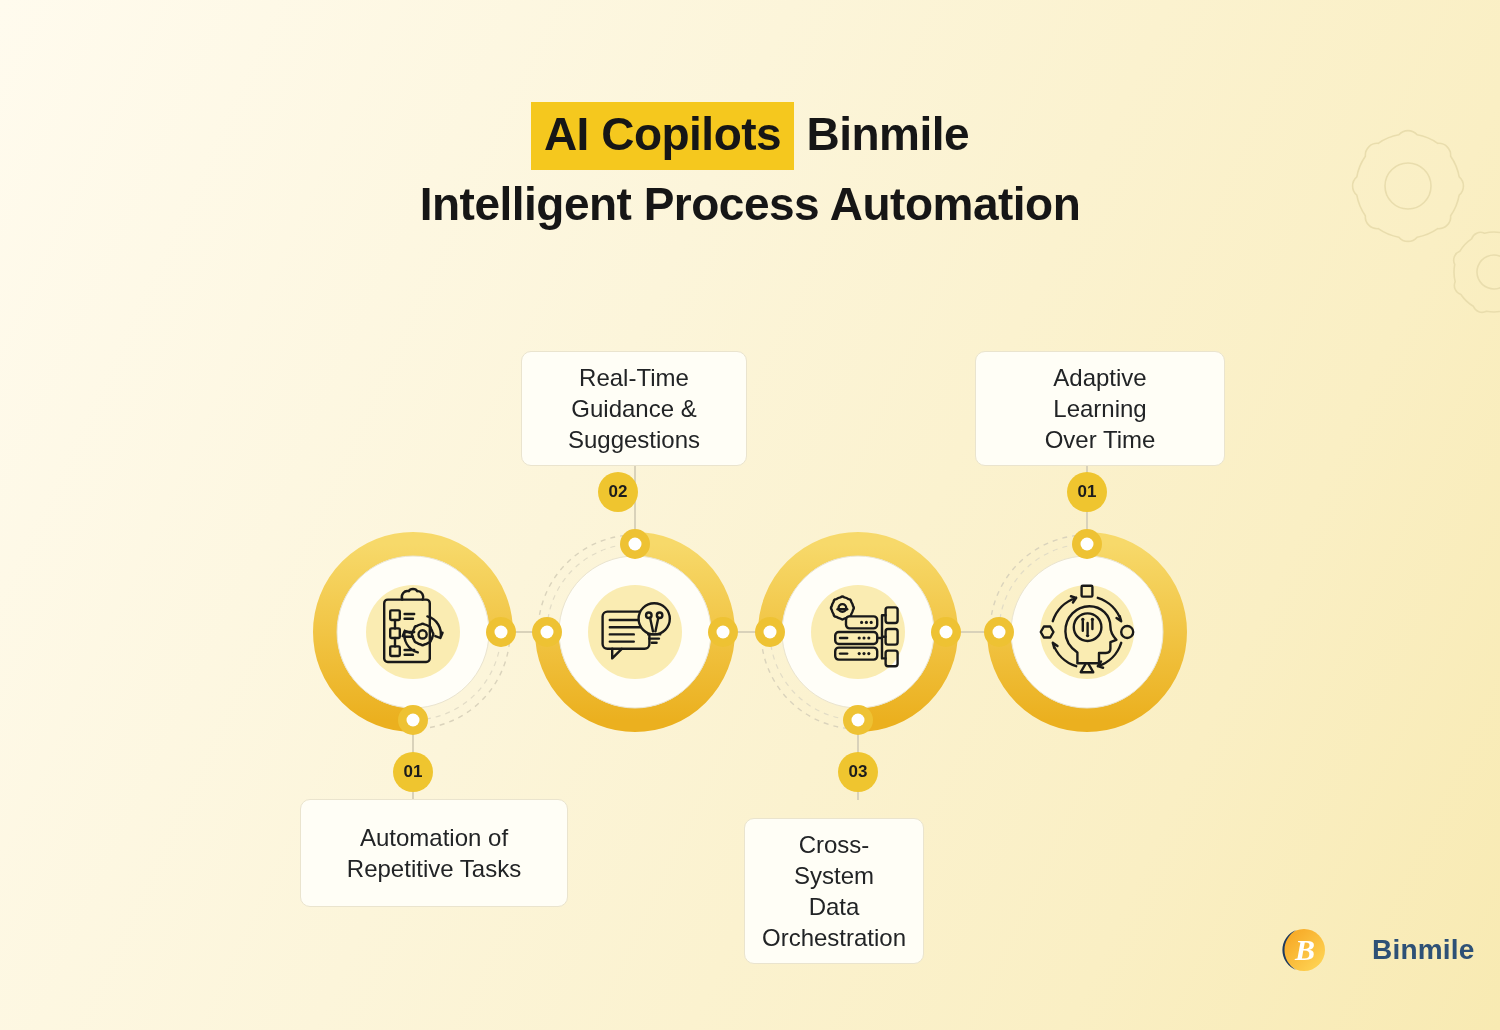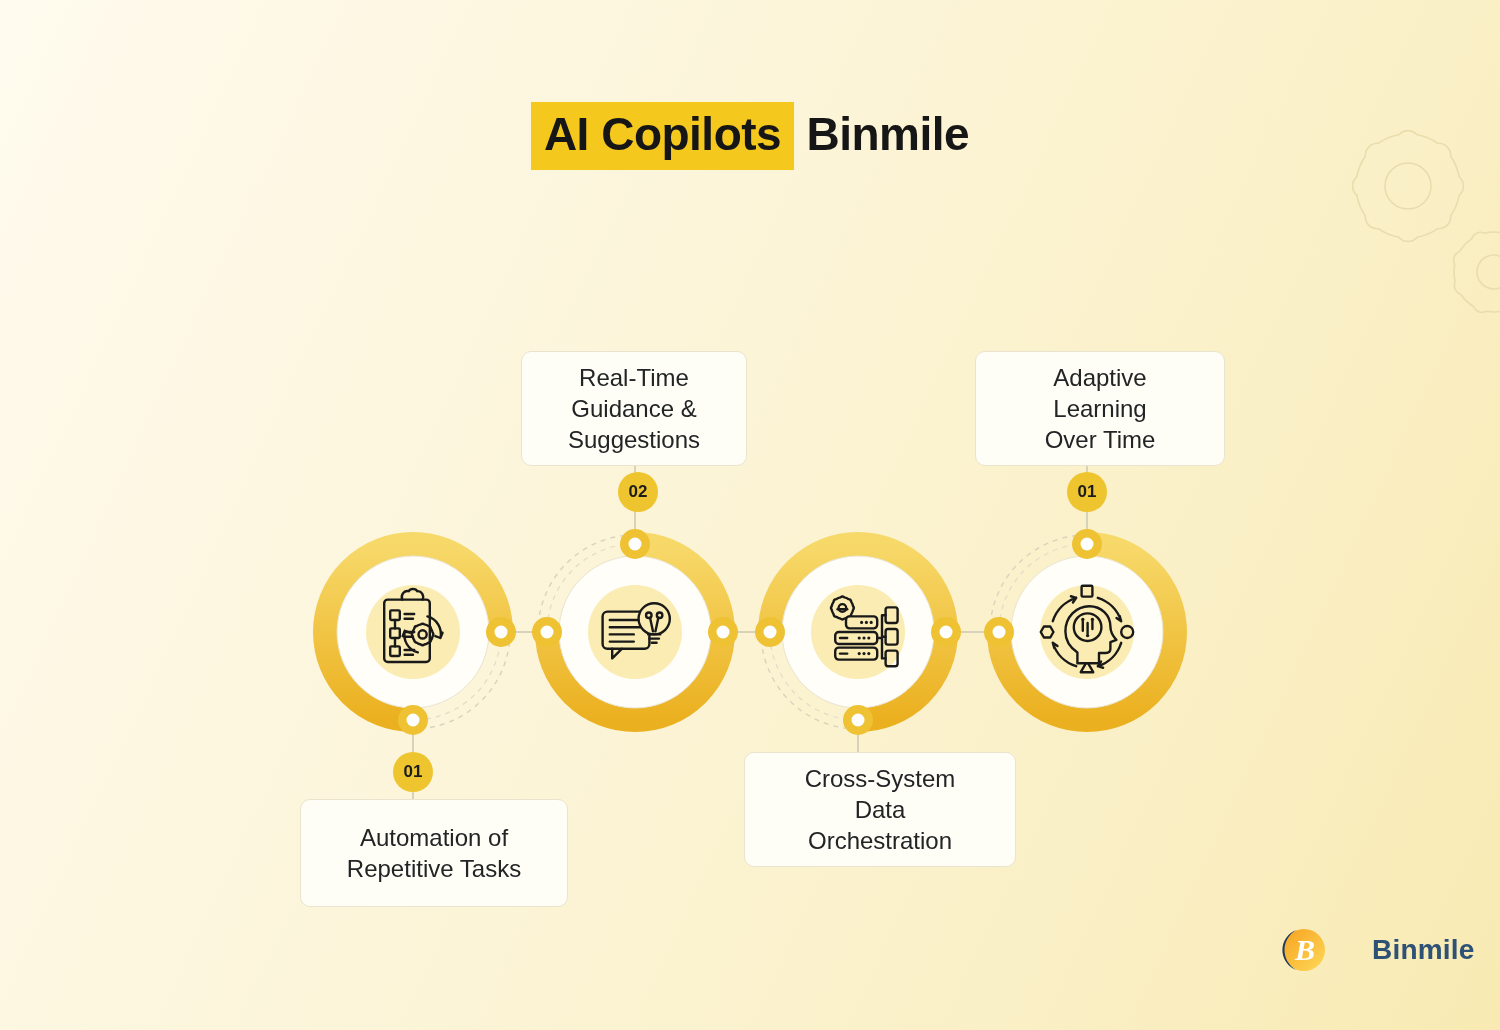--- a/index.html
+++ b/index.html
@@ -71,20 +71,21 @@
       </g>
       <g transform="translate(1494,272) rotate(21)">
         <path d="M 39.38 -7.03 A 9.5 9.5 0 0 1 39.38 7.03 A 40 40 0 0 1 32.82 22.87 A 9.5 9.5 0 0 1 22.87 32.82 A 40 40 0 0 1 7.03 39.38 A 9.5 9.5 0 0 1 -7.03 39.38 A 40 40 0 0 1 -22.87 32.82 A 9.5 9.5 0 0 1 -32.82 22.87 A 40 40 0 0 1 -39.38 7.03 A 9.5 9.5 0 0 1 -39.38 -7.03 A 40 40 0 0 1 -32.82 -22.87 A 9.5 9.5 0 0 1 -22.87 -32.82 A 40 40 0 0 1 -7.03 -39.38 A 9.5 9.5 0 0 1 7.03 -39.38 A 40 40 0 0 1 22.87 -32.82 A 9.5 9.5 0 0 1 32.82 -22.87 A 40 40 0 0 1 39.38 -7.03 Z"></path>
         <circle r="17"></circle>
       </g>
     </g>
   </svg>
 
   <div class="title">
     <div><span class="hl">AI Copilots</span><span> Binmile</span></div>
+    <div>Intelligent Process Automation</div>
   </div>
 
   <svg width="0" height="0" style="position:absolute">
     <defs>
       <linearGradient id="ringGrad" x1="0" y1="0" x2="0" y2="1">
         <stop offset="0" stop-color="#F7D96A"></stop>
         <stop offset="1" stop-color="#EBB01F"></stop>
       </linearGradient>
       <linearGradient id="orbGrad" x1="0" y1="0" x2="1" y2="1">
         <stop offset="0" stop-color="#F6A21E"></stop>
@@ -233,30 +234,30 @@
     <path d="M12.05 40 L9.4 44.59 L4.1 44.59 L1.45 40 L4.1 35.41 L9.4 35.41 Z"></path>
     <path d="M32 66 L32 57 C25.5 52.5 22 46.5 22 39.5 C22 27.5 31 18.5 42 18.5 C52 18.5 59.5 26 59.5 35.5 C59.5 40 61.5 43.5 64.5 46.5 L59.5 48.5 L59.5 54 C59.5 56.2 58 57.5 55.7 57.5 L50 57.5 L50 66 Z" fill="#FAECB2"></path>
     <circle cx="40.5" cy="36" r="11.5"></circle>
     <path d="M36.5 31 V39 M40.5 41.5 V32.5 M44.5 31 V37.5"></path>
     <circle cx="36.5" cy="29.5" r="1.4" fill="#191919" stroke="none"></circle>
     <circle cx="40.5" cy="43" r="1.4" fill="#191919" stroke="none"></circle>
     <circle cx="44.5" cy="29.5" r="1.4" fill="#191919" stroke="none"></circle>
   </svg>
 
   <div class="badge" style="left:393px;top:752px">01</div>
-  <div class="badge" style="left:618px;top:472px">02</div>
+  <div class="badge" style="left:598px;top:472px">02</div>
   <div class="badge" style="left:838px;top:752px">03</div>
   <div class="badge" style="left:1067px;top:472px">01</div>
 
   <div class="card" style="left:300px;top:799px;width:268px;min-height:108px">Automation of
 Repetitive Tasks</div>
   <div class="card" style="left:521px;top:351px;width:226px;min-height:110px">Real-Time
 Guidance &amp;
 Suggestions</div>
-  <div class="card" style="left:744px;top:752px;width:272px;min-height:112px">Cross-System
+  <div class="card" style="left:744px;top:818px;width:180px;min-height:112px">Cross-System
 Data
 Orchestration</div>
   <div class="card" style="left:975px;top:351px;width:250px;min-height:110px">Adaptive
 Learning
 Over Time</div>
 
   <div class="logo">
     <svg width="46" height="46" viewBox="0 0 46 46">
       <circle cx="23" cy="23" r="21" fill="url(#orbGrad)"></circle>
       <path d="M15 3 A 21.5 21.5 0 0 0 15 43 C7.5 38 3.5 31 3.5 23 C3.5 15 7.5 8 15 3 Z" fill="#1D3A5F"></path>

